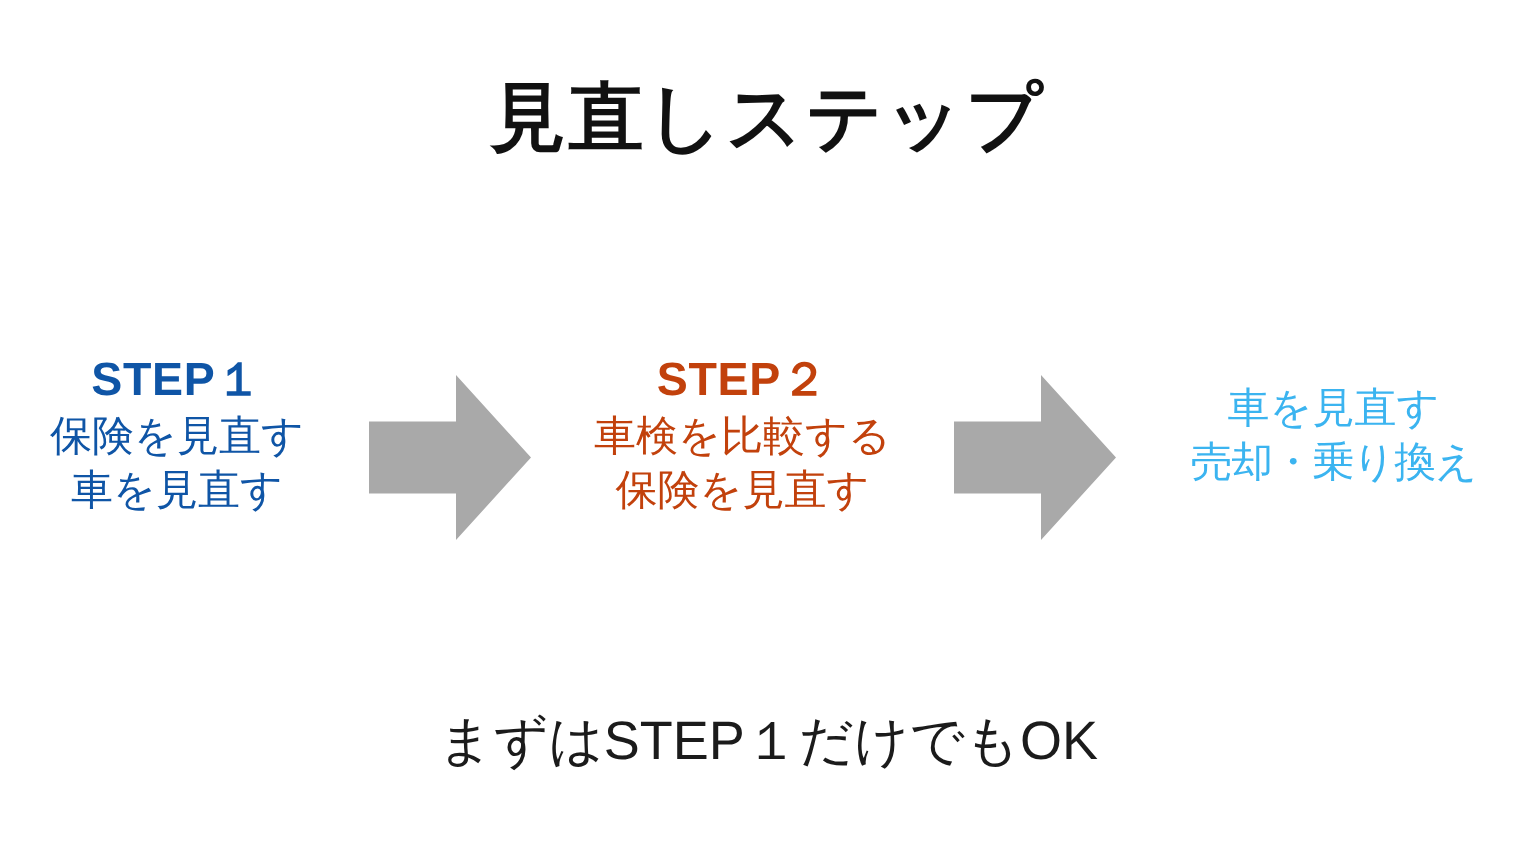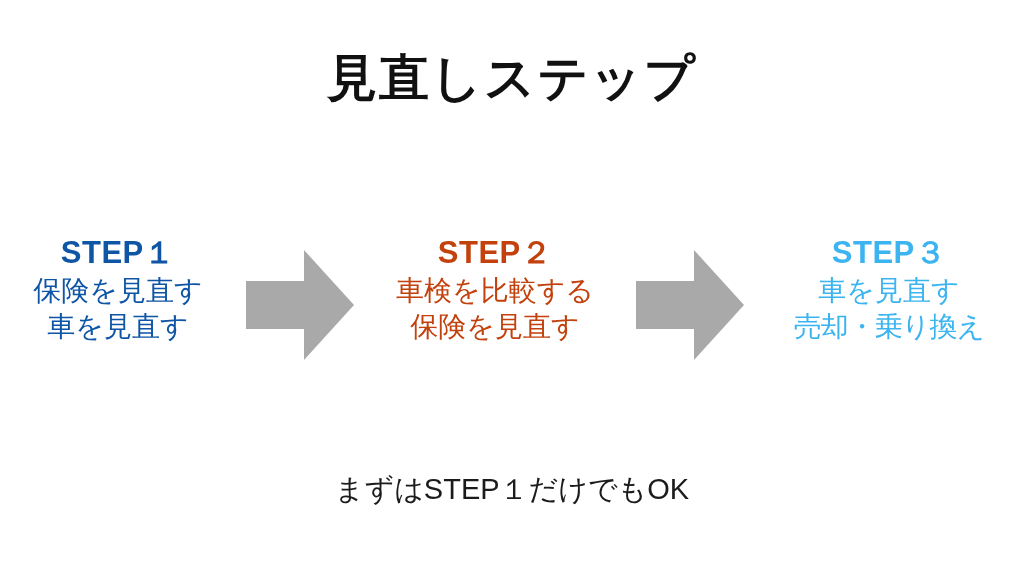--- a/index.html
+++ b/index.html
@@ -91,21 +91,21 @@
     display: block;
   }
 
   
   .footer {
     position: absolute;
     left: 0;
     top: 470px;
     width: 1024px;
     text-align: center;
-    font-size: 29px;
+    font-size: 36px;
     font-weight: 400;
     color: #1b1b1b;
     letter-spacing: 0px;
     white-space: nowrap;
   }
 </style>
 </head>
 <body>
 
 <div class="canvas">
@@ -132,21 +132,20 @@
       <div class="step-line step-line-2 c-step2">保険を見直す</div>
     </div>
 
     <div class="arrow-wrap">
       <svg class="arrow" viewBox="0 0 108 110">
         <polygon points="0,31 58,31 58,0 108,55 58,110 58,79 0,79" fill="#A9A9A9"></polygon>
       </svg>
     </div>
 
     <div class="step step-3">
-      <div class="step-label c-step3">STEP３</div>
       <div class="step-line step-line-1 c-step3">車を見直す</div>
       <div class="step-line step-line-2 c-step3">売却・乗り換え</div>
     </div>
 
   </div>
 
   <div class="footer">まずはSTEP１だけでもOK</div>
 
 </div>
 

